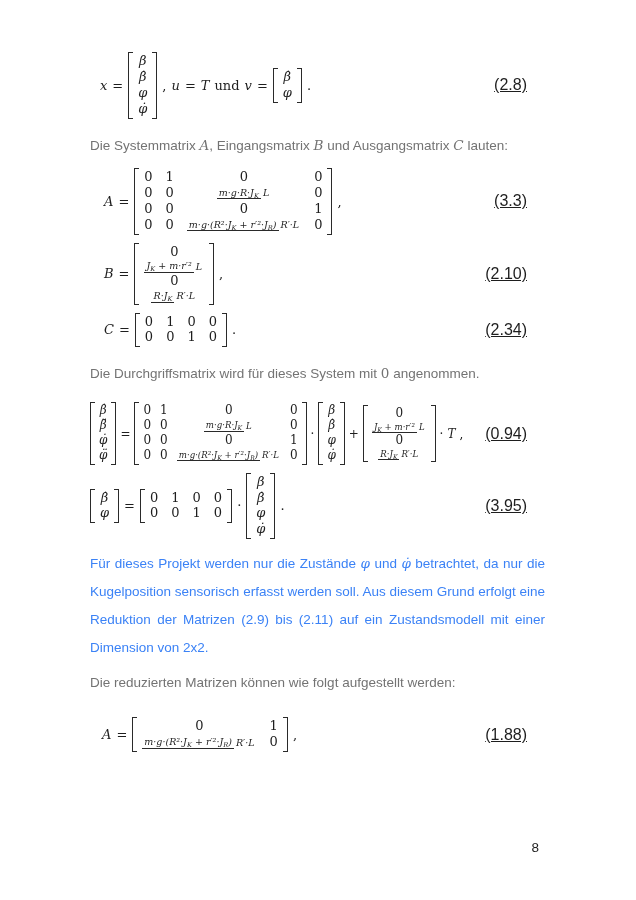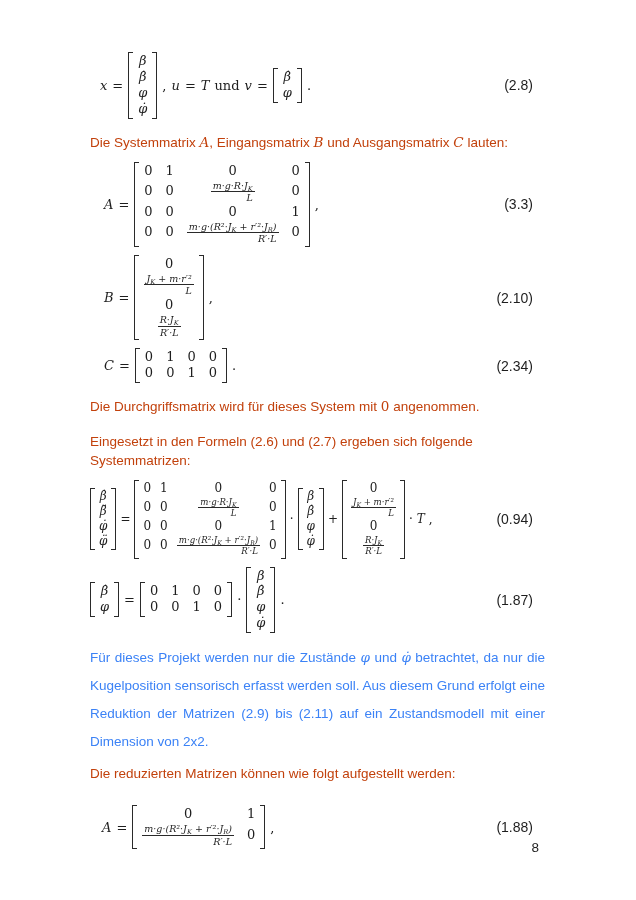--- a/index.html
+++ b/index.html
@@ -2,44 +2,44 @@
 <html><head>
 <meta charset="utf-8">
 <style>
   html,body{margin:0;padding:0;}
   body{
     width:636px;height:900px;background:#ffffff;color:#1e1e1e;
     font-family:"Liberation Sans",sans-serif;position:relative;overflow:hidden;
   }
   .content{position:absolute;left:90px;top:0;width:455px;padding-top:52px;}
   
-  .tline{font-size:13.5px;line-height:19px;color:#c2410c;}
+  .tline{font-size:13.5px;line-height:25px;color:#737373;}
   .para{font-size:13.5px;line-height:28px;text-align:justify;color:#3b82f6;}
   .vi{font-family:"DejaVu Serif",serif;font-style:italic;}
   .vs{font-family:"DejaVu Serif",serif;font-style:normal;}
   
   .eqrow{
     position:relative;display:flex;align-items:center;gap:5px;
     font-family:"DejaVu Serif",serif;font-size:13px;color:#1e1e1e;
   }
   .eqrow .label{
-    position:absolute;right:12px;top:50%;transform:translateY(-50%);
-    font-family:"Liberation Sans",sans-serif;font-size:14px;font-style:normal;
+    position:absolute;right:18px;top:50%;transform:translateY(-50%);
+    font-family:"Liberation Sans",sans-serif;font-size:16px;font-style:normal;text-decoration:underline;
   }
   .mi{font-style:italic;}
   .mn{font-style:normal;}
   .mat{display:inline-flex;align-items:stretch;}
   .bl,.br{width:4px;flex:none;}
   .bl{border-left:1.3px solid #2a2a2a;border-top:1.3px solid #2a2a2a;border-bottom:1.3px solid #2a2a2a;}
   .br{border-right:1.3px solid #2a2a2a;border-top:1.3px solid #2a2a2a;border-bottom:1.3px solid #2a2a2a;}
   .cells{display:grid;align-items:center;justify-items:center;padding:2px 5px;gap:1px 13px;line-height:1.15;}
   .g4{grid-template-columns:repeat(4,auto);}
   .g2{grid-template-columns:repeat(2,auto);}
   .g1{grid-template-columns:auto;}
-  .frac{display:inline-flex;flex-direction:column;align-items:flex-end;font-size:9.5px;line-height:1.22;}
+  .frac{display:inline-flex;flex-direction:row;align-items:center;font-size:9.5px;line-height:1.22;}
   .frac .num{border-bottom:1px solid #2a2a2a;padding:0 2px;}
   .frac .den{padding:0 2px;}
   sub,sup{font-size:0.7em;line-height:0;}
   sub{vertical-align:-0.3em;}
   .compact{font-size:12px;gap:4px;}
   .compact .cells{gap:1px 9px;padding:2px 4px;}
   .compact .frac{font-size:8.6px;}
   
   .eq8{margin-left:10px;margin-bottom:14px;}
   .l-system{margin-bottom:10px;}
@@ -168,21 +168,20 @@
           <span class="mn">0</span>
     </span>
         <span class="br"></span>
       </span>
     <span class="mn">.</span>
     <span class="label">(2.34)</span>
   </div>
 
   <div class="tline l-durch"><span>Die Durchgriffsmatrix wird für dieses System mit </span><span class="vs">0</span><span> angenommen.</span></div>
 
-  <div class="tline l-eing">Eingesetzt in den Formeln (2.6) und (2.7) ergeben sich folgende Systemmatrizen:</div>
 
   <div class="eqrow eq12 compact">
     <span class="mat">
         <span class="bl"></span>
         <span class="cells g1">
           <span class="mi">β̇</span>
           <span class="mi">β̈</span>
           <span class="mi">φ̇</span>
           <span class="mi">φ̈</span>
         </span>
@@ -280,21 +279,21 @@
         <span class="bl"></span>
         <span class="cells g1">
           <span class="mi">β</span>
           <span class="mi">β̇</span>
           <span class="mi">φ</span>
           <span class="mi">φ̇</span>
         </span>
         <span class="br"></span>
       </span>
     <span class="mn">.</span>
-    <span class="label">(1.87)</span>
+    <span class="label">(3.95)</span>
   </div>
 
   <div class="para l-para"><span>Für dieses Projekt werden nur die Zustände </span><span class="vi">φ</span><span> und </span><span class="vi">φ̇</span><span> betrachtet, da nur die Kugelposition sensorisch erfasst werden soll. Aus diesem Grund erfolgt eine Reduktion der Matrizen (2.9) bis (2.11) auf ein Zustandsmodell mit einer Dimension von 2x2.</span></div>
 
   <div class="tline l-red">Die reduzierten Matrizen können wie folgt aufgestellt werden:</div>
 
   <div class="eqrow eq14">
     <span class="mi">A</span>
     <span class="mn">=</span>
     <span class="mat">

